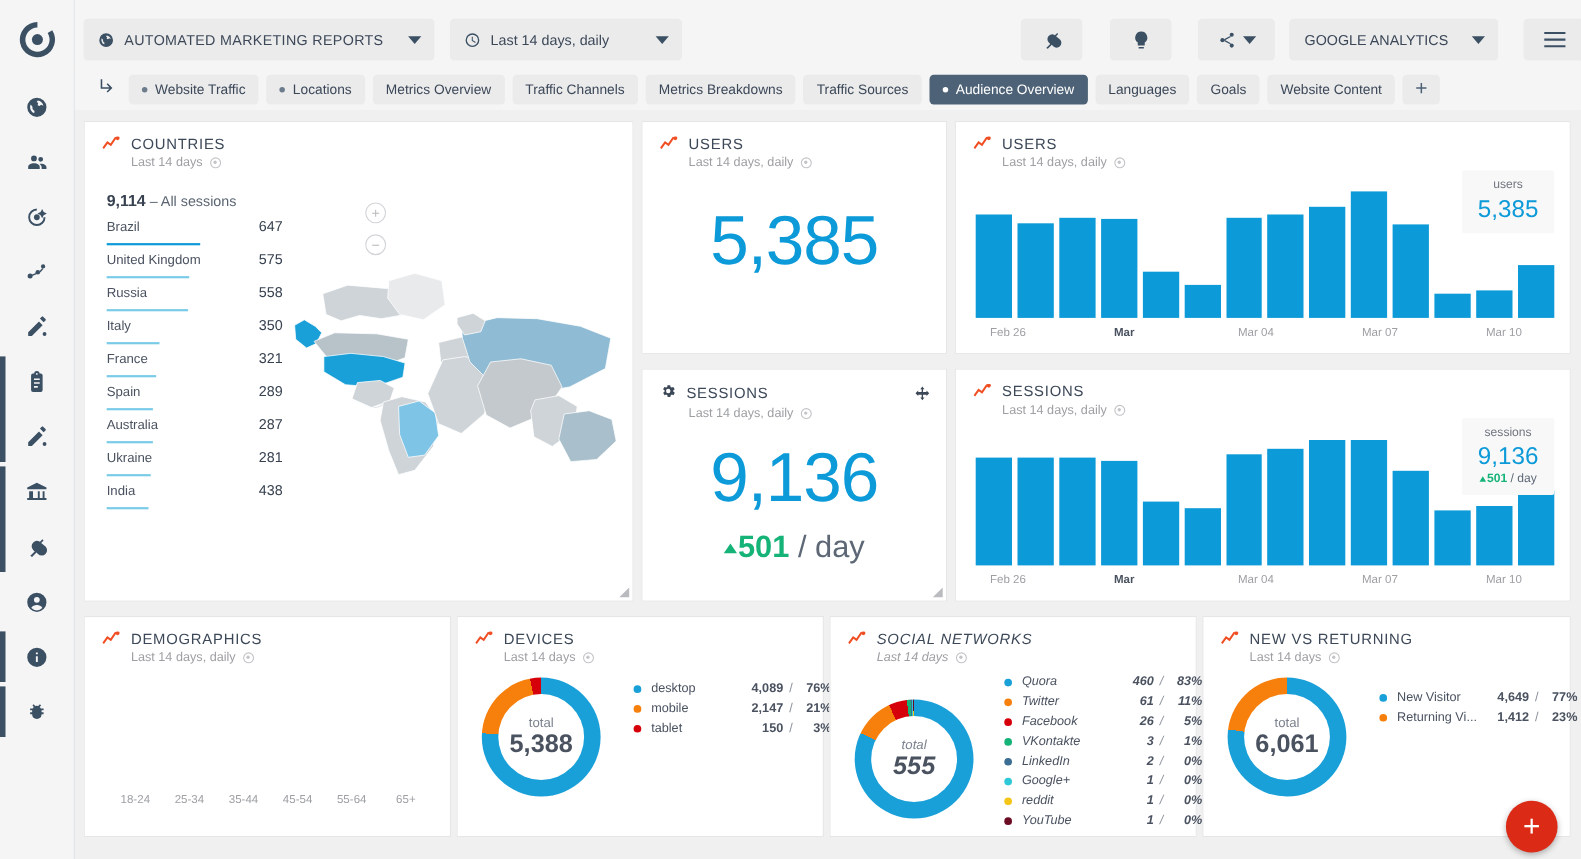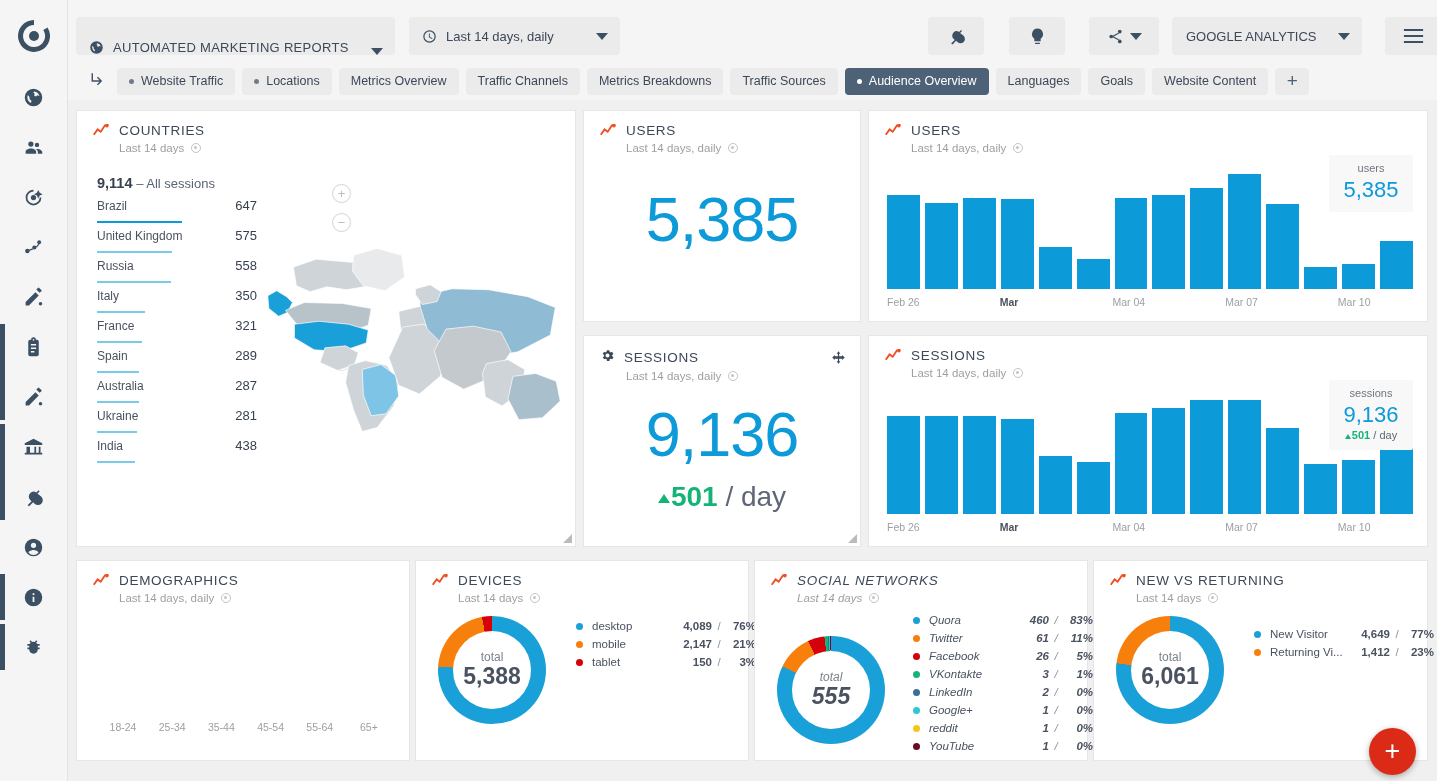--- a/index.html
+++ b/index.html
@@ -46,21 +46,20 @@
   .pill .caret {
     width: 0; height: 0;
     border-left: 6px solid transparent; border-right: 6px solid transparent;
     border-top: 7px solid #3c5064;
     margin-left: auto; margin-right: 12px;
   }
   .pill svg { fill: #3c5064; }
   #report-select {
     position: absolute; left: 8px; top: 17px; width: 319px; padding-left: 13px;
     letter-spacing: .3px;
-    align-items: flex-end;
   }
   #date-select {
     position: absolute; left: 341px; top: 17px; width: 211px; padding-left: 13px;
   }
   #plug-btn { position: absolute; left: 860px; top: 17px; }
   #bulb-btn { position: absolute; left: 941px; top: 17px; }
   #share-btn {
     position: absolute; left: 1021px; top: 17px; width: 70px; justify-content: center;
   }
   #source-select {
@@ -187,21 +186,21 @@
   #sessions-chart { left: 800px; top: 235px; width: 560px; height: 212px; }
   .chart-area {
     position: absolute; left: 18px; right: 14px; top: 58px; height: 120px;
     display: flex; align-items: flex-end; gap: 5px;
   }
   .chart-bar { flex: 1; background: #0d9ad8; }
   .axis-row {
     position: absolute; left: 18px; right: 14px; top: 185px; height: 14px;
   }
   .axis-lbl {
-    position: absolute; font-size: 10.5px; color: #9d9fa3; top: 0;
+    position: absolute; font-size: 10.5px; color: #9d9fa3; top: 0; margin-left: 13px;
   }
   .axis-lbl.bold { color: #4a5260; font-weight: bold; }
   .kpi-box {
     position: absolute; right: 14px; top: 44px;
     width: 84px; background: #f8f8f9;
     padding: 7px 0 9px; text-align: center; border-radius: 2px;
   }
   .kpi-label { font-size: 11px; color: #70757e; }
   .kpi-value { font-size: 22px; color: #0d9ad8; margin-top: 3px; }
   .kpi-rate { font-size: 11px; color: #5d6775; margin-top: 1px; }

